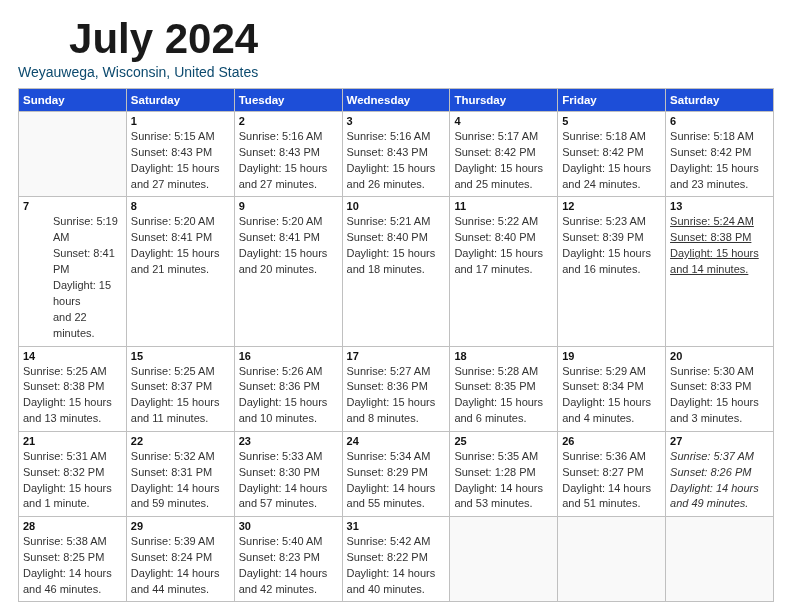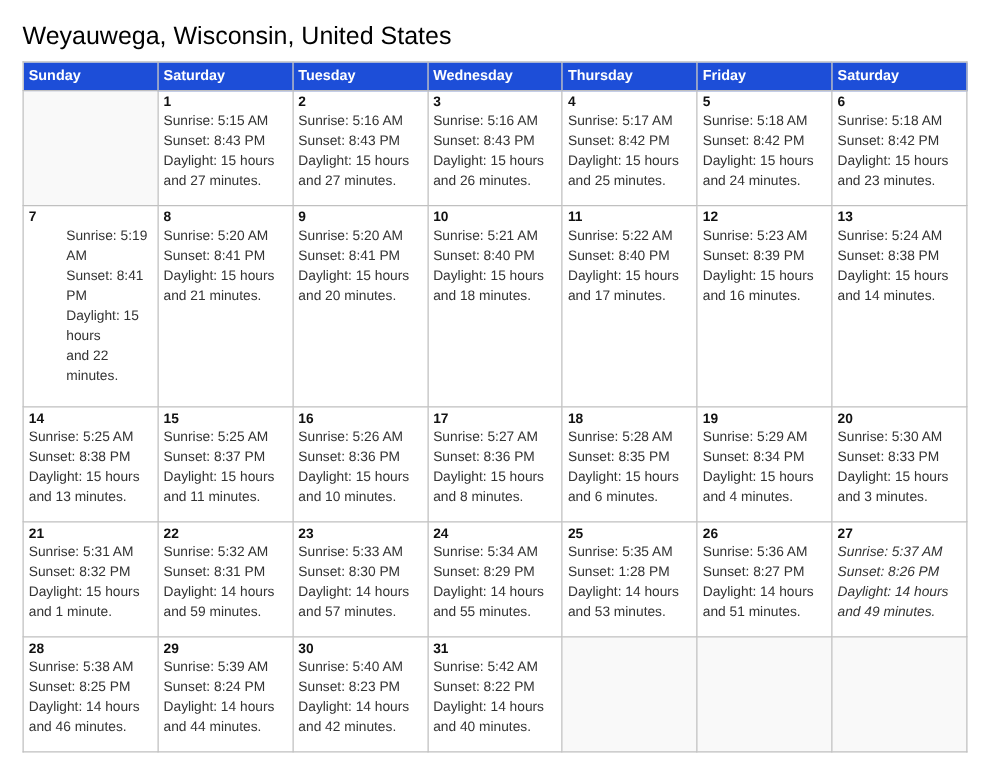--- a/index.html
+++ b/index.html
@@ -52,22 +52,22 @@
     .title-block {
       text-align: right;
     }
     .title-month {
       font-size: 42px;
       font-weight: bold;
       color: #1a1a1a;
       line-height: 1.1;
     }
     .title-location {
-      font-size: 20px;
-      color: #000000;
+      font-size: 14px;
+      color: #0c4a6e;
       margin-top: 2px;
     }
     .calendar {
       width: 100%;
       border-collapse: collapse;
       flex: 1;
     }
     .calendar thead tr th {
       background: #1d4ed8;
       color: #fff;
@@ -101,20 +101,21 @@
     .empty-cell {
       background: #f9f9f9;
     }
   </style>
 </head>
 <body>
 
 <div class="page">
   <div class="header">
     <div class="title-block">
+      <div class="title-month">July 2024</div>
       <div class="title-location">Weyauwega, Wisconsin, United States</div>
     </div>
   </div>
 
   <table class="calendar">
     <thead>
       <tr>
       <th>Sunday</th>
           <th>Saturday</th>
           <th>Tuesday</th>
@@ -208,21 +209,21 @@
           </td>
           <td>
             <span class="day-num">12</span>
             <div class="day-info" style="white-space: pre-line;">Sunrise: 5:23 AM
 Sunset: 8:39 PM
 Daylight: 15 hours
 and 16 minutes.</div>
           </td>
           <td>
             <span class="day-num">13</span>
-            <div class="day-info" style="white-space: pre-line;">Sunrise: 5:24 AM
+            <div class="day-info" style="white-space: pre-line; text-decoration: underline;">Sunrise: 5:24 AM
 Sunset: 8:38 PM
 Daylight: 15 hours
 and 14 minutes.</div>
           </td>
         </tr>
         <tr>
           <td>
             <span class="day-num">14</span>
             <div class="day-info" style="white-space: pre-line;">Sunrise: 5:25 AM
 Sunset: 8:38 PM

